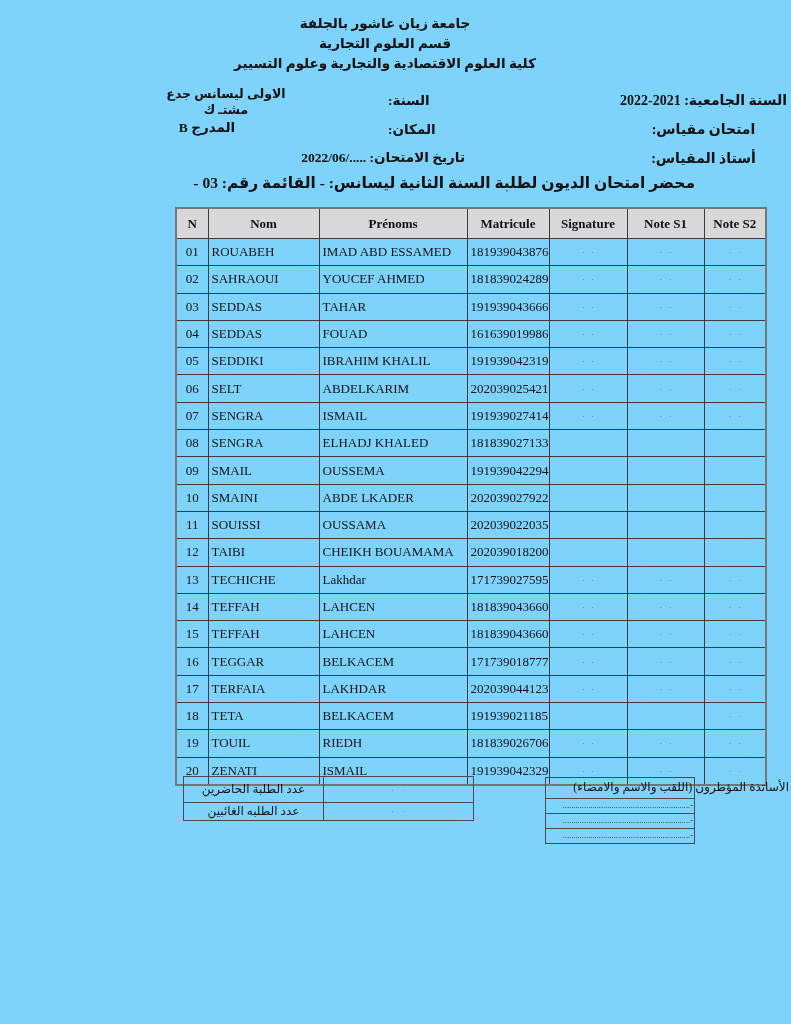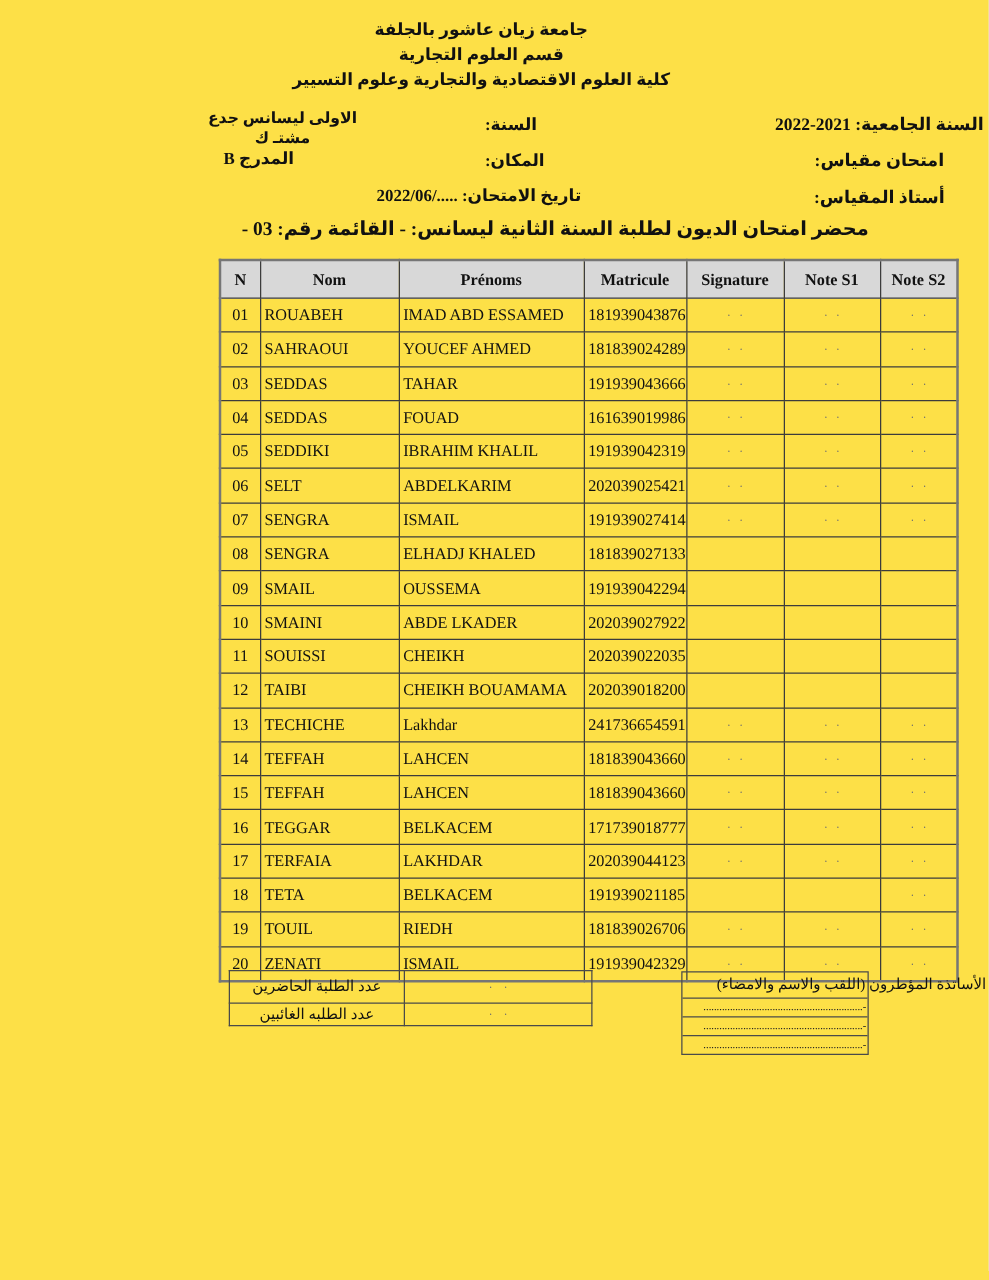--- a/index.html
+++ b/index.html
@@ -1,17 +1,17 @@
 <!DOCTYPE html>
 <html><head>
 <meta charset="utf-8">
 <style>
   html,body{margin:0;padding:0;background:#e8e8e8;}
   .page{
-    position:relative;width:791px;height:1024px;background:#fde047;overflow:hidden;
+    position:relative;width:791px;height:1024px;background:#7dd3fc;overflow:hidden;
     font-family:"Liberation Serif","DejaVu Sans",serif;color:#111;margin:0 auto;
   }
   
   .inst{position:absolute;top:14px;left:105px;width:560px;text-align:center;direction:rtl;
         font-weight:bold;font-size:13.5px;line-height:20px;}
   
   .right-col{position:absolute;top:86px;right:4px;direction:rtl;text-align:center;
              font-weight:bold;font-size:14px;line-height:29px;white-space:nowrap;}
   .ltrval{direction:ltr;unicode-bidi:isolate;}
   .lbl{position:absolute;direction:rtl;font-weight:bold;font-size:13.5px;white-space:nowrap;}
@@ -204,42 +204,42 @@
       <td class="c-pre">ABDE LKADER</td>
       <td class="c-mat">202039027922</td>
       <td class="c-dot dots"></td>
       <td class="c-dot dots"></td>
       <td class="c-dot dots"></td>
     </tr>
 
     <tr>
       <td class="c-n">11</td>
       <td class="c-nom">SOUISSI</td>
-      <td class="c-pre">CHEIKH</td>
+      <td class="c-pre">OUSSAMA</td>
       <td class="c-mat">202039022035</td>
       <td class="c-dot dots"></td>
       <td class="c-dot dots"></td>
       <td class="c-dot dots"></td>
     </tr>
 
     <tr>
       <td class="c-n">12</td>
       <td class="c-nom">TAIBI</td>
       <td class="c-pre">CHEIKH BOUAMAMA</td>
       <td class="c-mat">202039018200</td>
       <td class="c-dot dots"></td>
       <td class="c-dot dots"></td>
       <td class="c-dot dots"></td>
     </tr>
 
     <tr>
       <td class="c-n">13</td>
       <td class="c-nom">TECHICHE</td>
       <td class="c-pre">Lakhdar</td>
-      <td class="c-mat">241736654591</td>
+      <td class="c-mat">171739027595</td>
       <td class="c-dot dots">·&nbsp;&nbsp;&nbsp;·</td>
       <td class="c-dot dots">·&nbsp;&nbsp;&nbsp;·</td>
       <td class="c-dot dots">·&nbsp;&nbsp;&nbsp;·</td>
     </tr>
 
     <tr>
       <td class="c-n">14</td>
       <td class="c-nom">TEFFAH</td>
       <td class="c-pre">LAHCEN</td>
       <td class="c-mat">181839043660</td>

